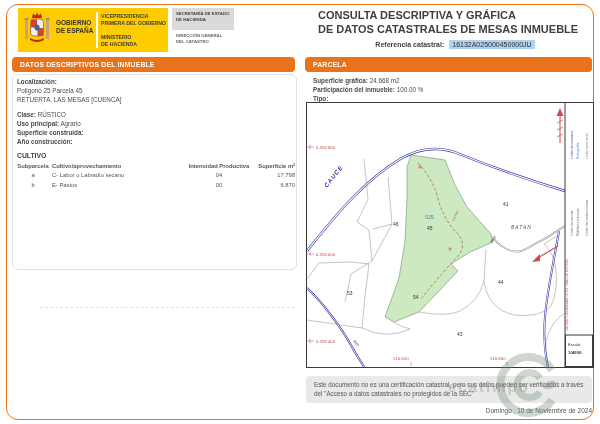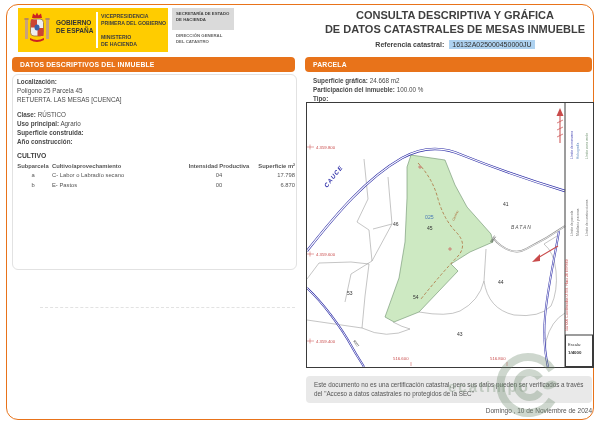--- a/index.html
+++ b/index.html
@@ -12,21 +12,21 @@
   
   .page-frame{left:6px;top:4px;width:586px;height:414px;border:1.5px solid #e8731a;border-radius:12px;}
   
   .gov-yellow{left:18px;top:8px;width:150px;height:44px;background:#ffcc00;}
   .gov-sep{left:96px;top:12px;width:1.5px;height:36px;background:#ffffff;}
   .gov-name{left:56px;top:19px;font-size:6.5px;font-weight:bold;color:#333;line-height:1.25;}
   .gov-dept{left:101px;top:13px;font-size:5.2px;font-weight:bold;color:#3d3d3d;line-height:1.3;}
   .gov-min{left:101px;top:34px;font-size:5.2px;font-weight:bold;color:#3d3d3d;line-height:1.3;}
   .gov-gray{left:172px;top:8px;width:62px;height:22px;background:#dadada;padding:3px 0 0 4px;box-sizing:border-box;font-size:4.3px;font-weight:bold;color:#444;line-height:1.35;}
   .gov-dir{left:172px;top:33px;width:62px;padding-left:4px;box-sizing:border-box;font-size:4.3px;font-weight:bold;color:#666;line-height:1.35;}
-  .doc-title{left:318px;top:8px;width:274px;text-align:center;font-size:11px;font-weight:bold;color:#3f3f3f;line-height:1.3;}
+  .doc-title{left:318px;top:8px;width:274px;font-size:11px;font-weight:bold;color:#3f3f3f;line-height:1.3;}
   .ref-row{left:318px;top:40px;width:274px;display:flex;justify-content:center;align-items:center;gap:5px;}
   .ref-label{font-size:7px;font-weight:bold;color:#3f3f3f;}
   .ref-value{font-size:7px;color:#2f2f2f;background:#aed2f0;padding:1px 3px;}
   
   .bar{height:15px;background:#e8731a;border-radius:4px;color:#fff;font-weight:bold;font-size:6.8px;line-height:15px;padding-left:8px;box-sizing:border-box;letter-spacing:.2px;}
   .bar-left{left:12px;top:57px;width:283px;}
   .bar-right{left:305px;top:57px;width:287px;}
   .left-box{left:12px;top:74px;width:283px;height:194px;border:1px solid #e2e2e2;border-radius:6px;}
   .dash-line{left:40px;top:307px;width:255px;border-top:1px dashed #e2e2e2;}
   .t{font-size:6.3px;line-height:1.45;color:#4a4a4a;}

